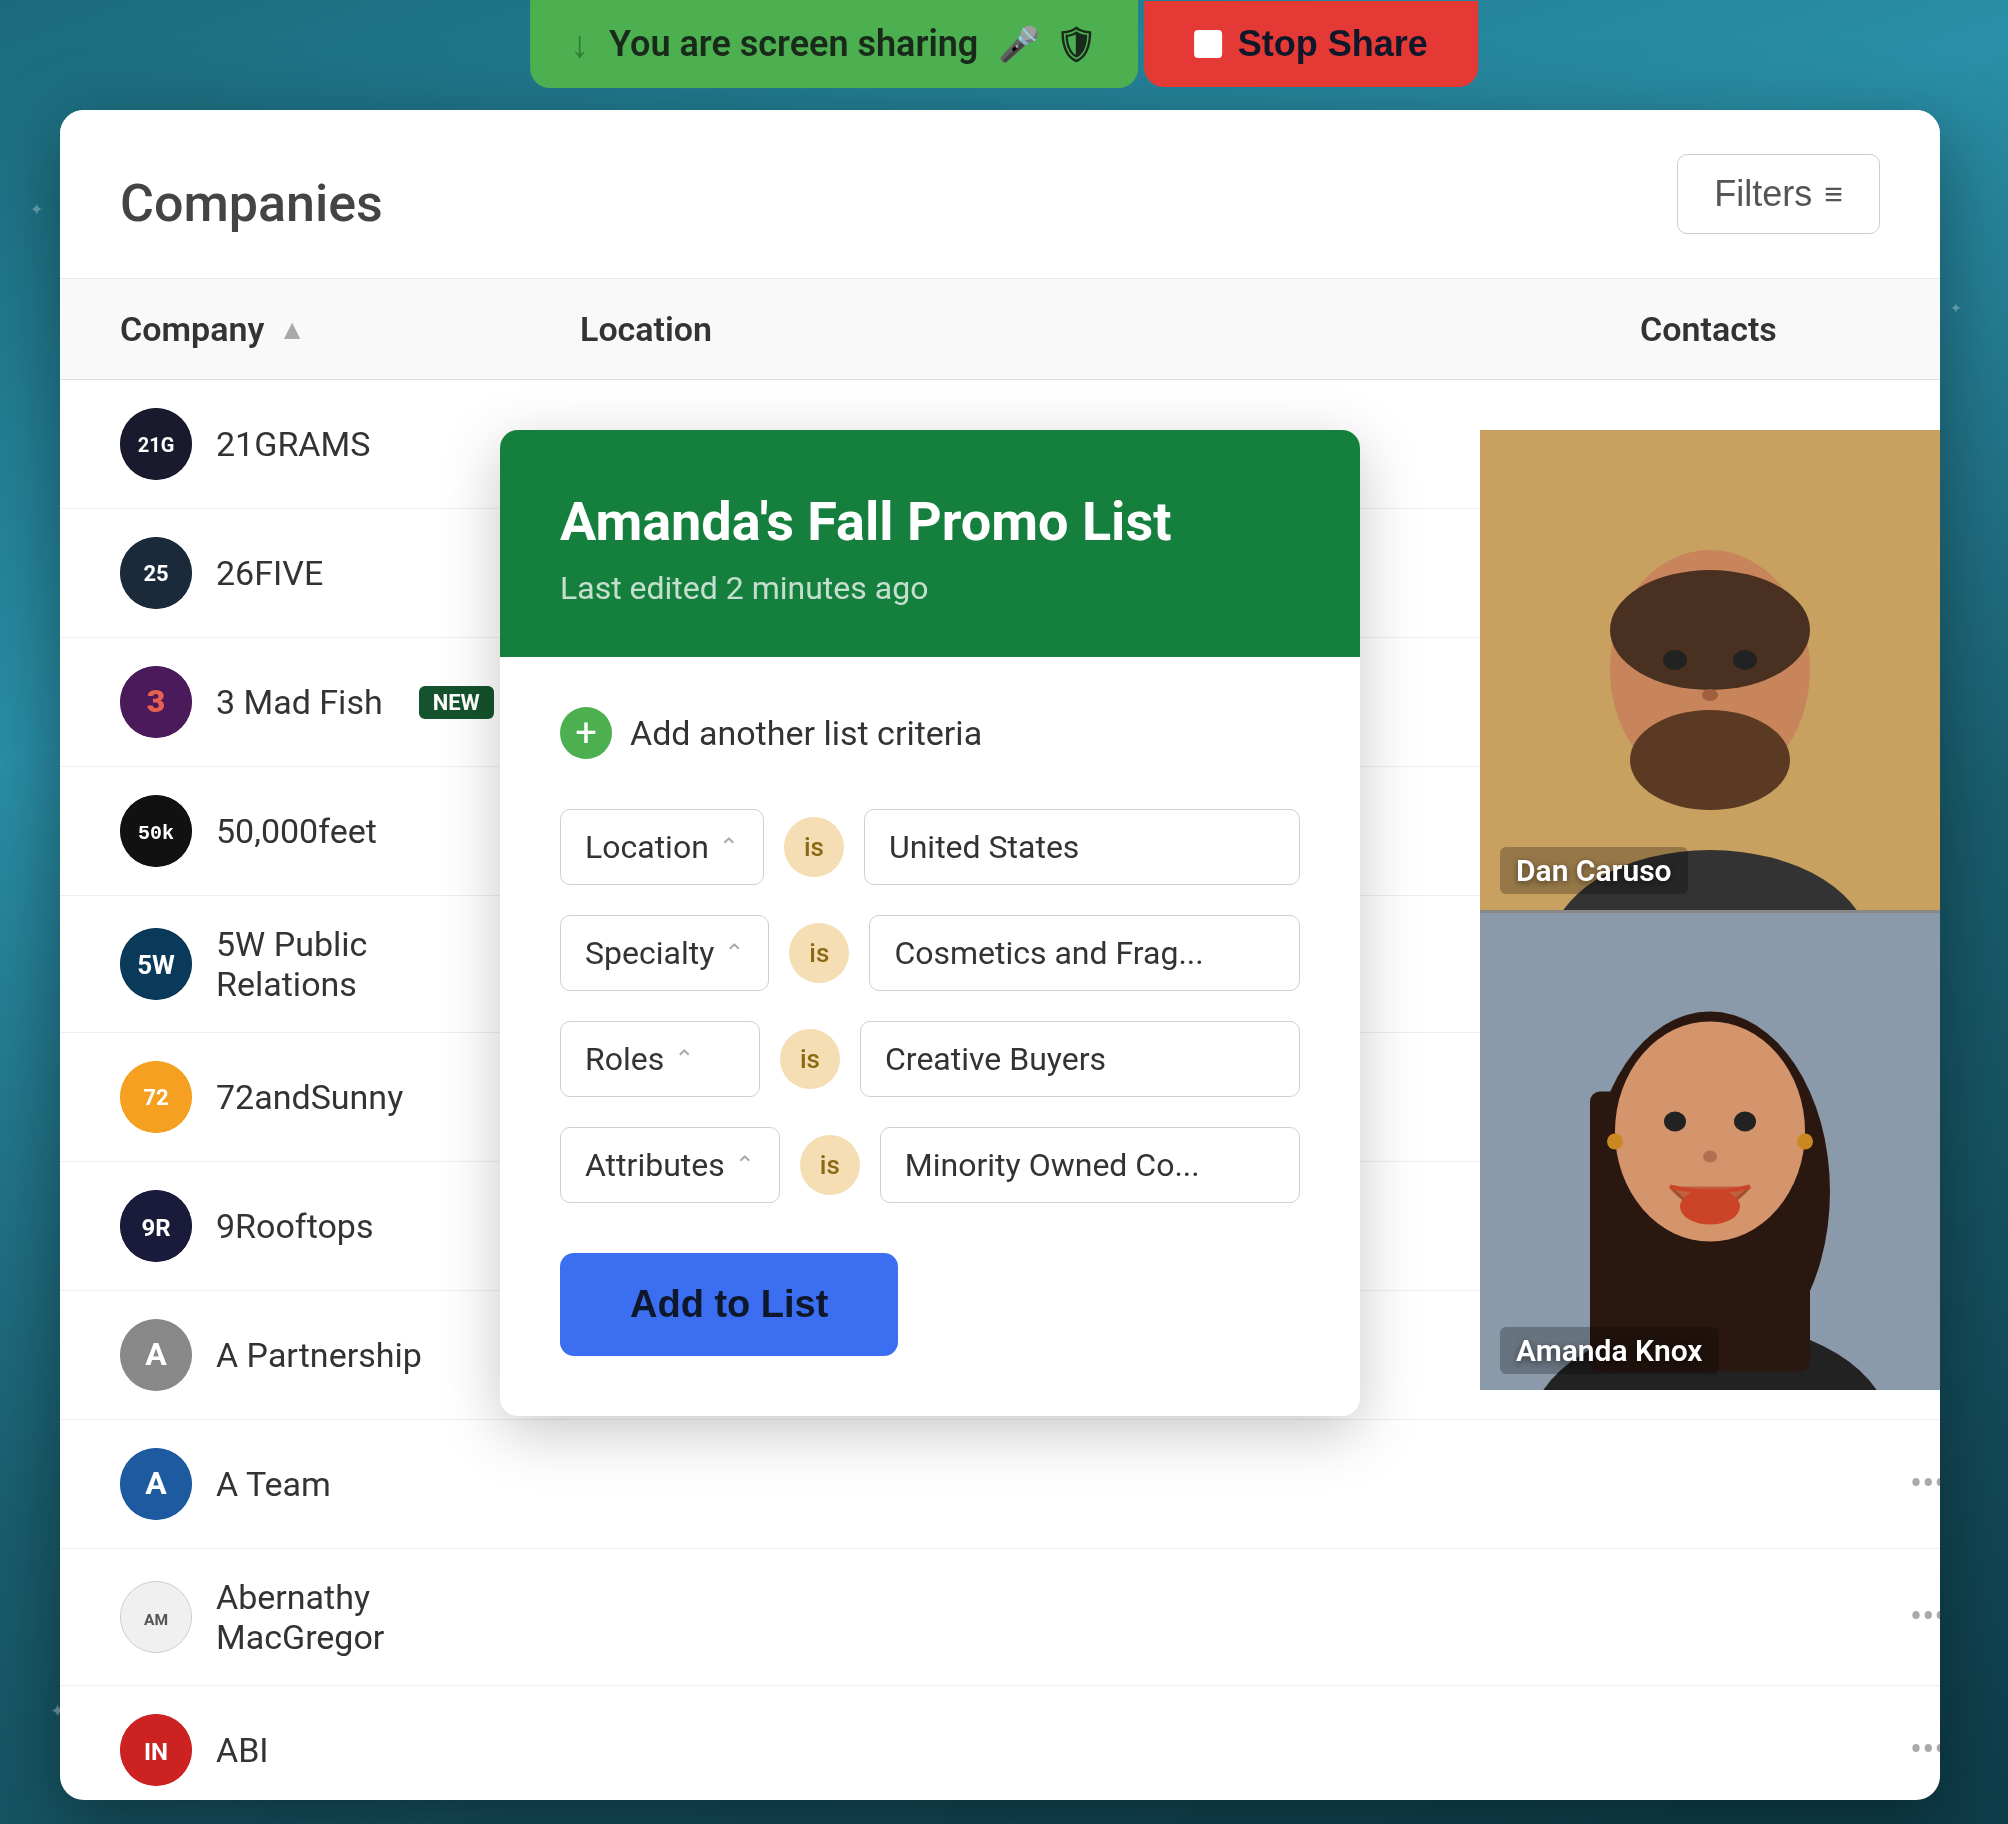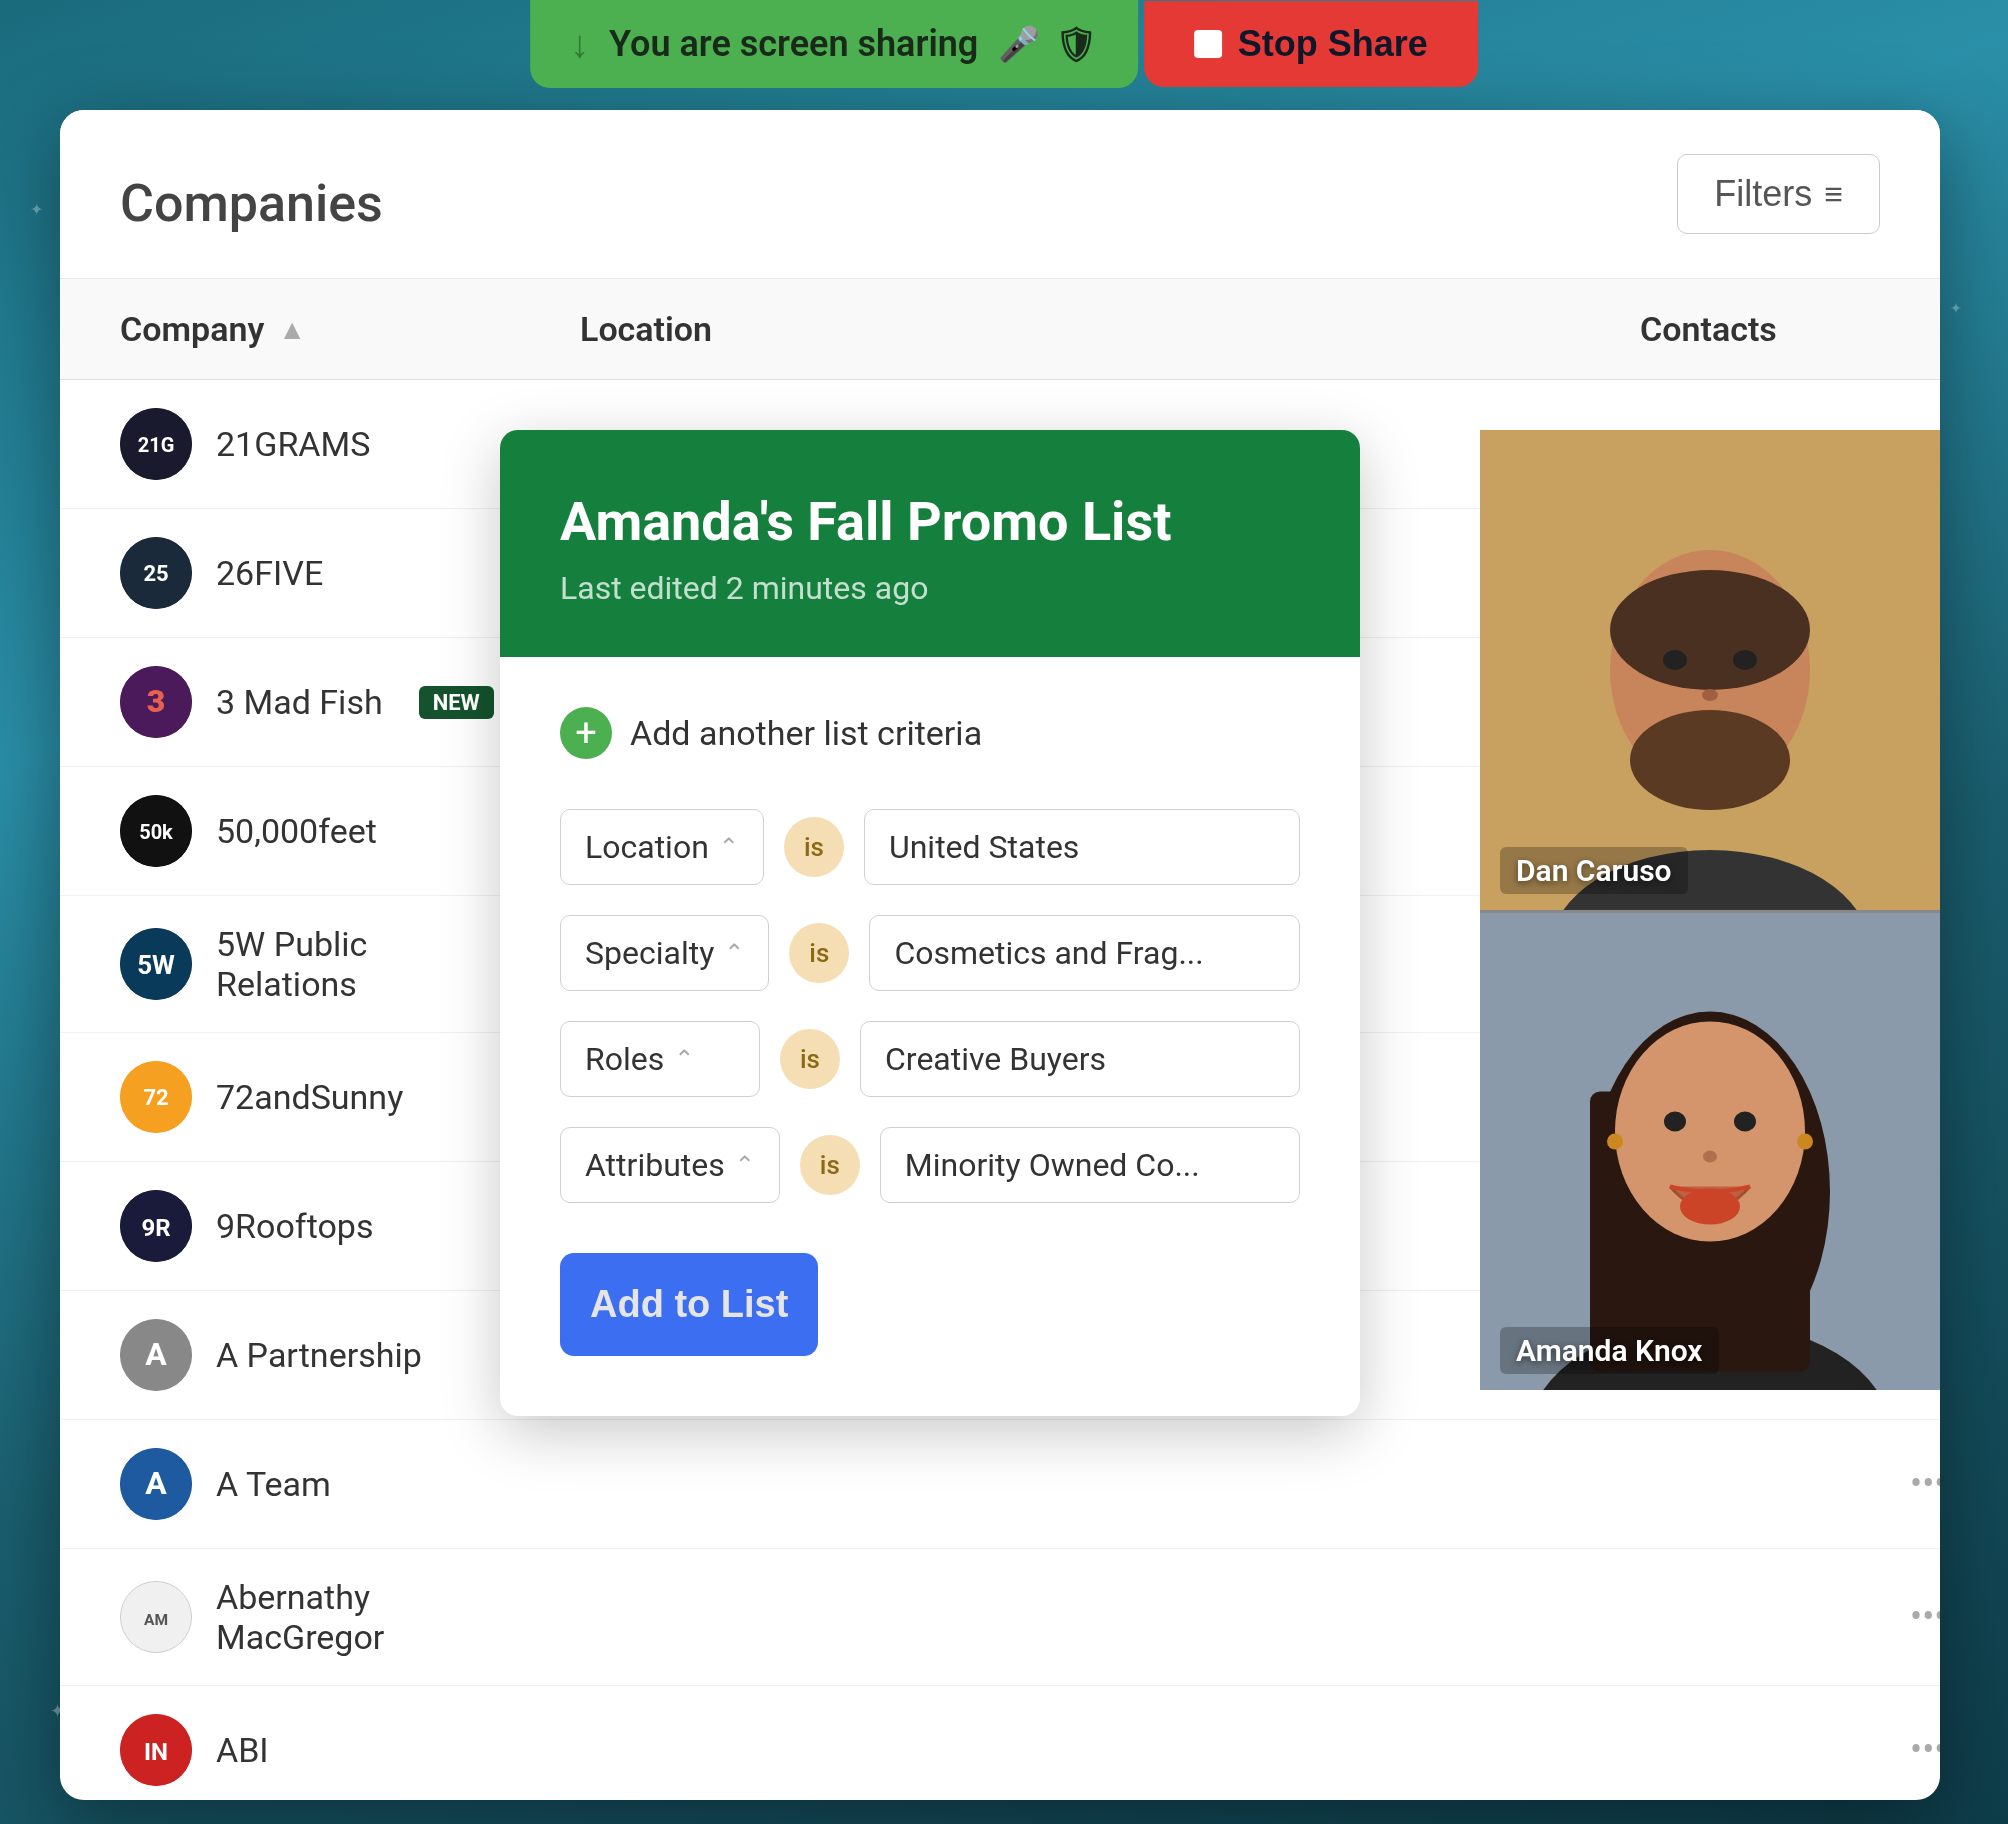--- a/index.html
+++ b/index.html
@@ -269,24 +269,24 @@
       border-radius: 10px;
       padding: 18px 24px;
       font-size: 32px;
       color: #333;
       flex: 1;
       background: #fff;
     }
 
     .add-to-list-btn {
       background: #3b6ef0;
-      color: #e5e5e5;
+      color: #0f172a;
       border: none;
       border-radius: 14px;
-      padding: 30px 30px;
+      padding: 30px 70px;
       font-size: 38px;
       font-weight: 600;
       cursor: pointer;
       margin-top: 20px;
     }
 
     
     .video-panel {
       position: absolute;
       right: 0;
@@ -444,21 +444,21 @@
       </div>
       <div class="td"></div>
       <div class="td"></div>
       <div class="td">
           <span class="more-btn">•••</span>
         </div>
     </div>
 
     <div class="table-row">
       <div class="td">
-        <div class="company-logo" style="background:#111;">
+        <div class="company-logo" style="background:#111;font-family:Liberation Mono, monospace;">
           <svg width="72" height="72" viewBox="0 0 72 72">
               <circle cx="36" cy="36" r="36" fill="#111"></circle>
               <text x="36" y="44" text-anchor="middle" fill="#fff" font-size="20" font-weight="700">50k</text>
             </svg>
         </div>
         <span>50,000feet</span>
       </div>
       <div class="td"></div>
       <div class="td"></div>
       <div class="td">

